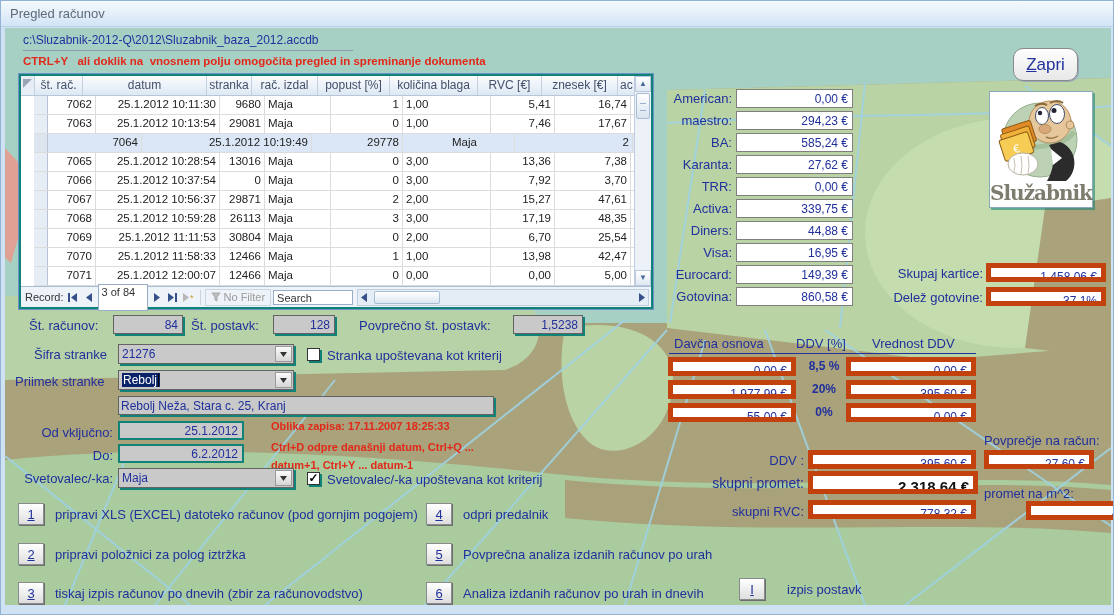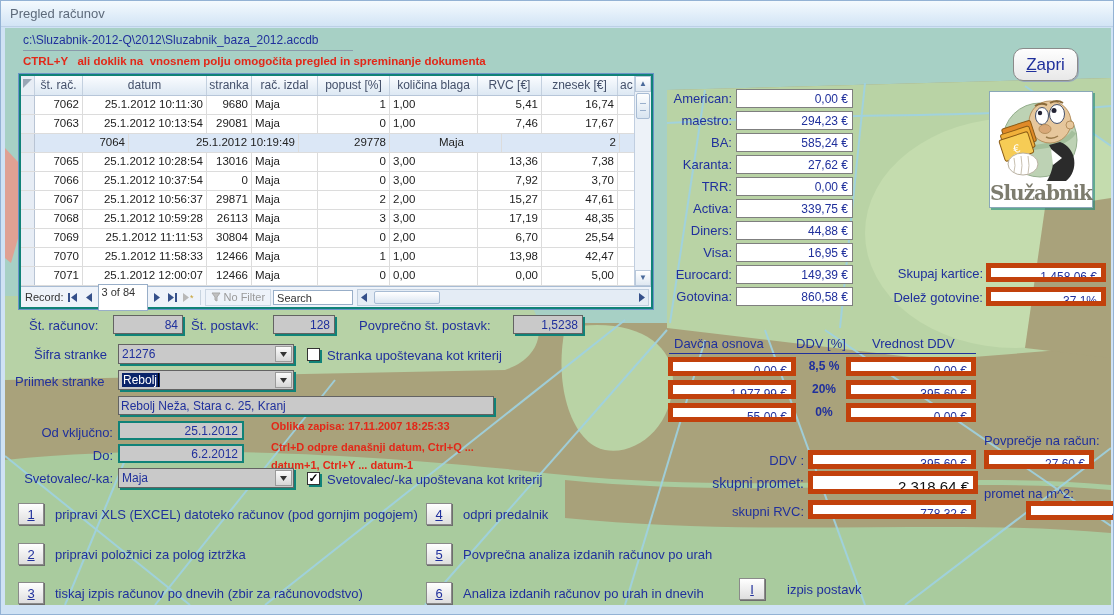--- a/index.html
+++ b/index.html
@@ -14,21 +14,21 @@
 
   .lbl{position:absolute;color:#20309c;font-size:13px;white-space:nowrap;}
   .lbl.r{text-align:right;}
   .red{position:absolute;color:#e22818;font-size:11.5px;font-weight:bold;white-space:pre;}
 
   .fld{position:absolute;background:#fff;border:5px solid #c2410c;color:#20309c;font-size:12px;
        text-align:right;padding:1px 4px 0 2px;height:19px;line-height:16px;white-space:nowrap;overflow:hidden;}
   .fld.gray{background:#c9c9c9;border:1px solid #636363;box-shadow:2px 2px 0 #108278;}
   .fld.teal{background:#c9c9c9;border:2px solid #108278;line-height:14px;}
   .fld.left{text-align:left;}
-  .fld.big{font-size:15px;font-weight:normal;color:#111;line-height:19px;}
+  .fld.big{font-size:15px;font-weight:bold;color:#111;line-height:19px;}
 
   .combo{position:absolute;height:20px;background:#c9c9c9;border:1px solid #636363;
          box-shadow:2px 2px 0 #108278;color:#20309c;font-size:12px;}
   .combo .txt{position:absolute;left:3px;top:2px;right:20px;white-space:nowrap;overflow:hidden;}
   .combo .drop{position:absolute;right:1px;top:1px;bottom:1px;width:17px;
          background:linear-gradient(#fbfbfb,#d6d6d6);border:1px solid #9a9a9a;
          display:flex;align-items:center;justify-content:center;}
   .hl{background:#0a246a;color:#fff;padding:4px 1px;}
   .hl::after{content:"";border-left:1px solid #000;margin-left:1px;}
 
@@ -46,21 +46,21 @@
   
   .ds{position:absolute;left:18px;top:73px;width:634px;height:235px;background:#fff;
       border:2px solid #108278;box-shadow:0 0 0 1px #6b93c8;}
   .ds-head{position:absolute;left:0;top:0;right:17px;height:20px;display:flex;
            background:linear-gradient(#fafcff,#dde8f3);border-bottom:1px solid #b7c6d9;}
   .hc{border-right:1px solid #c3d0df;font-size:12px;color:#44506a;text-align:center;
       line-height:19px;overflow:hidden;white-space:nowrap;flex:none;}
   .corner{position:relative;background:#e7edf5;}
   .corner::after{content:"";position:absolute;left:2px;top:3px;width:0;height:0;
       border-top:9px solid #9aa6b6;border-right:9px solid transparent;}
-  .ds-rows{position:absolute;left:0;top:20px;right:17px;height:190px;overflow:hidden;}
+  .ds-rows{position:absolute;left:0;top:20px;right:17px;height:190px;overflow:hidden;padding-left:13px;}
   .ds-row{display:flex;height:19px;background:#fff;border-bottom:1px solid #dcdcdc;}
   .ds-row.sel{background:#dbe7f6;gap:46px;}
   .dc{border-right:1px solid #dcdcdc;font-size:11.5px;color:#222;padding:2px 3px 0;
       overflow:hidden;white-space:nowrap;flex:none;height:18px;}
   .selcell{background:#e7edf5;border-right:1px solid #b8c4d4;}
   .ds-row.sel .selcell{background:#dde5ef;}
   .c-sel{width:14px}.c0{width:48px}.c1{width:124px}.c2{width:45px}.c3{width:66px}
   .c4{width:72px}.c5{width:88px}.c6{width:64px}.c7{width:76px}.c-ac{flex:1;border-right:none;}
   .a-r{text-align:right}.a-l{text-align:left}
   .vscroll{position:absolute;right:0;top:0;width:17px;height:210px;background:#edf2f8;

